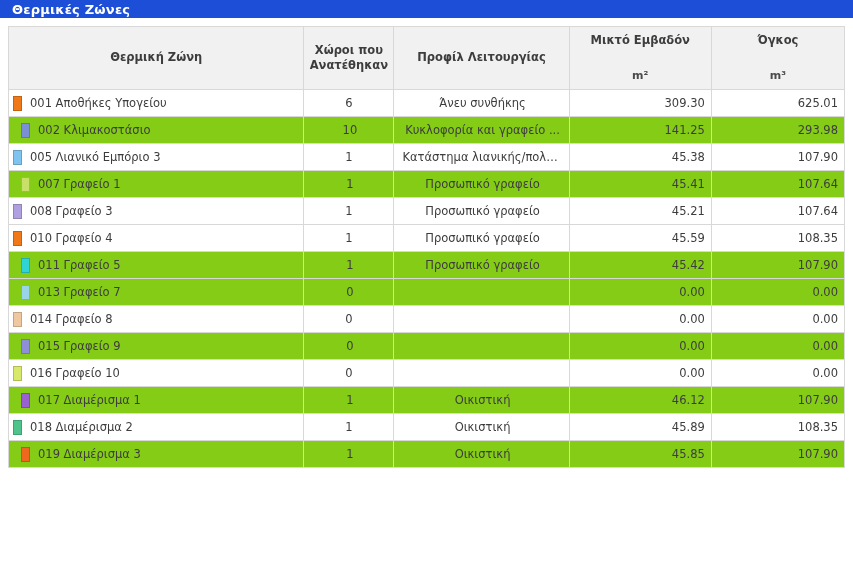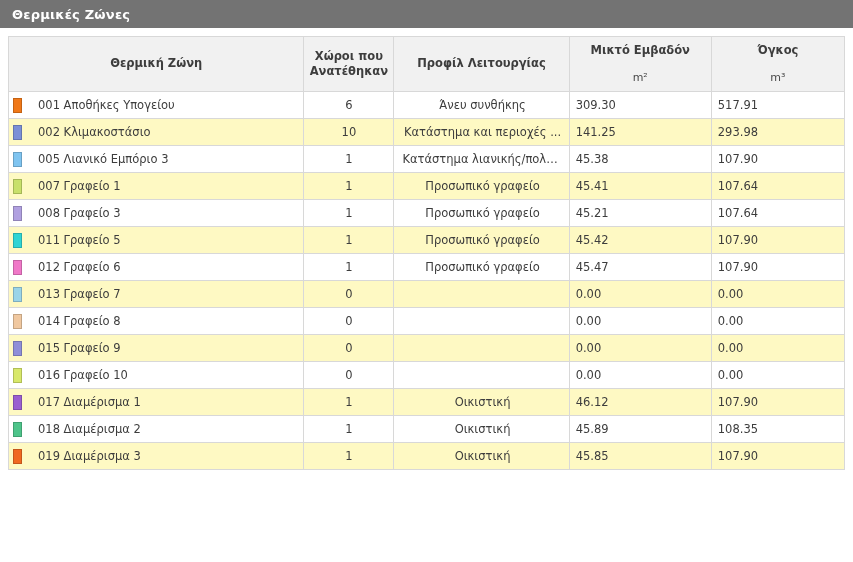--- a/index.html
+++ b/index.html
@@ -15,22 +15,22 @@
     color: #3a3a3a;
     overflow: hidden;
   }
   .panel {
     width: 853px;
     height: 562px;
     box-sizing: border-box;
     background: #ffffff;
   }
   .panel-header {
-    height: 28px;
-    background: #737373;
+    height: 18px;
+    background: #1d4ed8;
     color: #ffffff;
     font-weight: bold;
     font-size: 13px;
     display: flex;
     align-items: center;
     padding-left: 12px;
     letter-spacing: 0.2px;
   }
   .panel-body {
     padding: 8px 8px 8px 8px;
@@ -53,66 +53,66 @@
     font-weight: bold;
     color: #333333;
     padding: 6px 4px;
     text-align: center;
     vertical-align: middle;
     line-height: 1.35;
     height: 42px;
   }
   thead th .unit {
     display: block;
-    font-weight: normal;
+    font-weight: bold;
     font-size: 11px;
     color: #4a4a4a;
-    margin-top: 12px;
+    margin-top: 20px;
   }
   
   col.c-name   { width: 295px; }
   col.c-spaces { width: 90px;  }
   col.c-profile{ width: 175px; }
   col.c-area   { width: 142px; }
   col.c-vol    { width: 133px; }
 
   tbody td {
     padding: 3px 6px;
     height: 20px;
     white-space: nowrap;
     overflow: hidden;
     text-overflow: ellipsis;
   }
   tbody tr.odd  td { background: #ffffff; }
-  tbody tr.even td { background: #fef9c3; }
+  tbody tr.even td { background: #84cc16; padding-left: 8px; }
 
   td.name {
     padding-left: 0;
   }
   .name-wrap {
     display: flex;
     align-items: center;
-    gap: 16px;
+    gap: 8px;
   }
   .swatch {
     width: 9px;
     height: 15px;
     flex: 0 0 9px;
     border: 1px solid rgba(0,0,0,0.18);
     margin-left: 4px;
     box-sizing: border-box;
   }
   .name-txt {
     overflow: hidden;
     text-overflow: ellipsis;
     white-space: nowrap;
   }
   td.num { text-align: center; }
   td.profile { text-align: center; padding-left: 8px; }
-  td.area, td.vol { text-align: left; }
+  td.area, td.vol { text-align: right; }
 </style>
 </head>
 <body>
 
 <div class="panel">
 
   <div class="panel-header">
     <span>Θερμικές Ζώνες</span>
   </div>
 
@@ -150,31 +150,31 @@
           <tr class="odd">
             <td class="name">
               <div class="name-wrap">
                 <span class="swatch" style="background: rgb(240, 120, 24);"></span>
                 <span class="name-txt">001 Αποθήκες Υπογείου</span>
               </div>
             </td>
             <td class="num">6</td>
             <td class="profile">Άνευ συνθήκης</td>
             <td class="area">309.30</td>
-            <td class="vol">517.91</td>
+            <td class="vol">625.01</td>
           </tr>
           <tr class="even">
             <td class="name">
               <div class="name-wrap">
                 <span class="swatch" style="background: rgb(123, 143, 214);"></span>
                 <span class="name-txt">002 Κλιμακοστάσιο</span>
               </div>
             </td>
             <td class="num">10</td>
-            <td class="profile">Κατάστημα και περιοχές ...</td>
+            <td class="profile">Κυκλοφορία και γραφείο ...</td>
             <td class="area">141.25</td>
             <td class="vol">293.98</td>
           </tr>
           <tr class="odd">
             <td class="name">
               <div class="name-wrap">
                 <span class="swatch" style="background: rgb(127, 196, 240);"></span>
                 <span class="name-txt">005 Λιανικό Εμπόριο 3</span>
               </div>
             </td>
@@ -200,42 +200,42 @@
               <div class="name-wrap">
                 <span class="swatch" style="background: rgb(176, 160, 224);"></span>
                 <span class="name-txt">008 Γραφείο 3</span>
               </div>
             </td>
             <td class="num">1</td>
             <td class="profile">Προσωπικό γραφείο</td>
             <td class="area">45.21</td>
             <td class="vol">107.64</td>
           </tr>
+          <tr class="odd">
+            <td class="name">
+              <div class="name-wrap">
+                <span class="swatch" style="background: rgb(240, 120, 24);"></span>
+                <span class="name-txt">010 Γραφείο 4</span>
+              </div>
+            </td>
+            <td class="num">1</td>
+            <td class="profile">Προσωπικό γραφείο</td>
+            <td class="area">45.59</td>
+            <td class="vol">108.35</td>
+          </tr>
           <tr class="even">
             <td class="name">
               <div class="name-wrap">
                 <span class="swatch" style="background: rgb(47, 212, 212);"></span>
                 <span class="name-txt">011 Γραφείο 5</span>
               </div>
             </td>
             <td class="num">1</td>
             <td class="profile">Προσωπικό γραφείο</td>
             <td class="area">45.42</td>
-            <td class="vol">107.90</td>
-          </tr>
-          <tr class="odd">
-            <td class="name">
-              <div class="name-wrap">
-                <span class="swatch" style="background: rgb(240, 120, 200);"></span>
-                <span class="name-txt">012 Γραφείο 6</span>
-              </div>
-            </td>
-            <td class="num">1</td>
-            <td class="profile">Προσωπικό γραφείο</td>
-            <td class="area">45.47</td>
             <td class="vol">107.90</td>
           </tr>
           <tr class="even">
             <td class="name">
               <div class="name-wrap">
                 <span class="swatch" style="background: rgb(154, 212, 232);"></span>
                 <span class="name-txt">013 Γραφείο 7</span>
               </div>
             </td>
             <td class="num">0</td>

